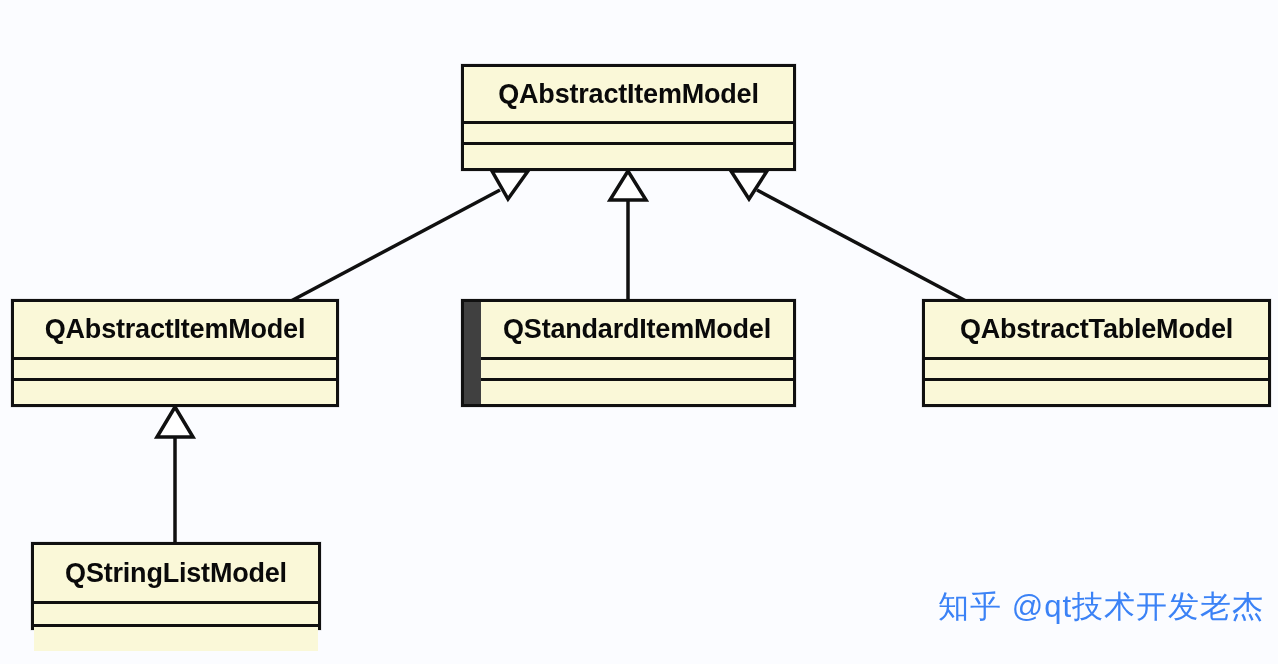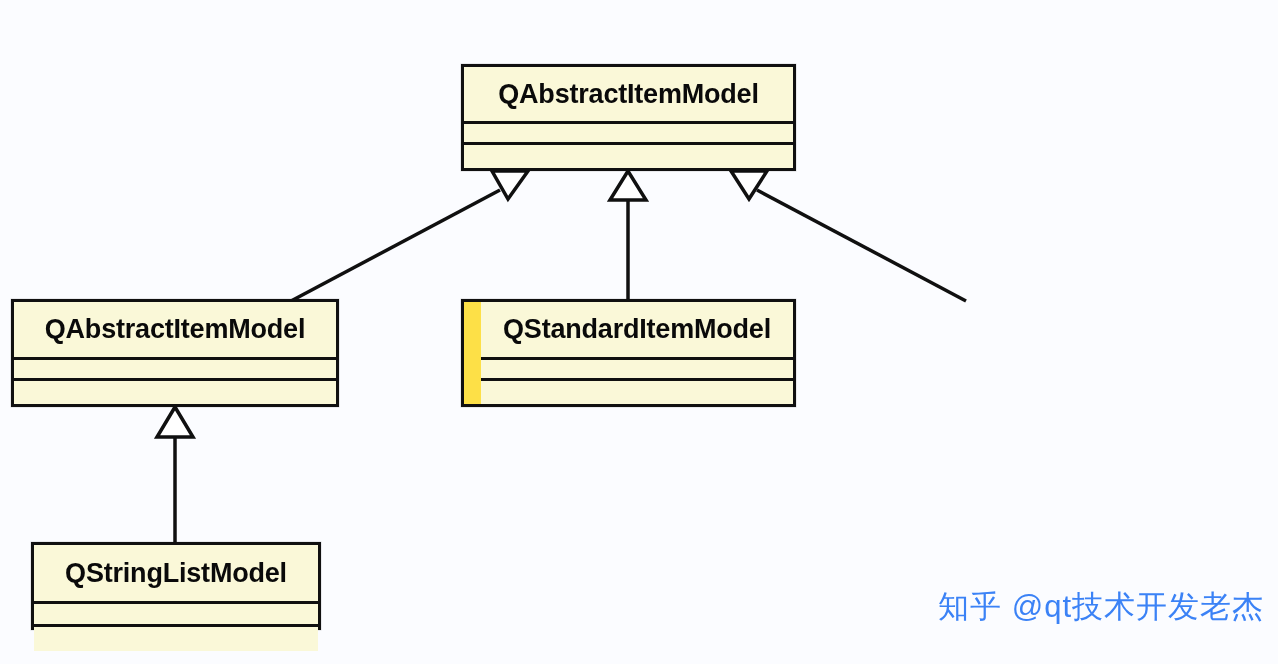--- a/index.html
+++ b/index.html
@@ -17,21 +17,21 @@
   #diagram-root {
     position: absolute;
     left: 0;
     top: 0;
     width: 1278px;
     height: 664px;
   }
   .uml-class {
     position: absolute;
     box-sizing: border-box;
-    background: #fde047;
+    background: #404040;
     border: 3px solid #101010;
     box-shadow: 0 0 0 0.5px rgba(0,0,0,0.15);
   }
   .uml-name-compartment {
     box-sizing: border-box;
     display: flex;
     align-items: center;
     justify-content: center;
     border-bottom: 3px solid #101010;
     background: #faf8d8;
@@ -177,20 +177,27 @@
   </div>
 
   <div class="uml-class" id="class-standard-item-model">
     <div class="uml-name-compartment">
       <span class="uml-class-name">QStandardItemModel</span>
     </div>
     <div class="uml-attr-compartment"></div>
     <div class="uml-op-compartment"></div>
   </div>
 
+  <div class="uml-class" id="class-abstract-table-model">
+    <div class="uml-name-compartment">
+      <span class="uml-class-name">QAbstractTableModel</span>
+    </div>
+    <div class="uml-attr-compartment"></div>
+    <div class="uml-op-compartment"></div>
+  </div>
 
   <div class="uml-class" id="class-string-list-model">
     <div class="uml-name-compartment">
       <span class="uml-class-name">QStringListModel</span>
     </div>
     <div class="uml-attr-compartment"></div>
     <div class="uml-op-compartment"></div>
   </div>
 
   <div id="watermark">知乎 @qt技术开发老杰</div>

